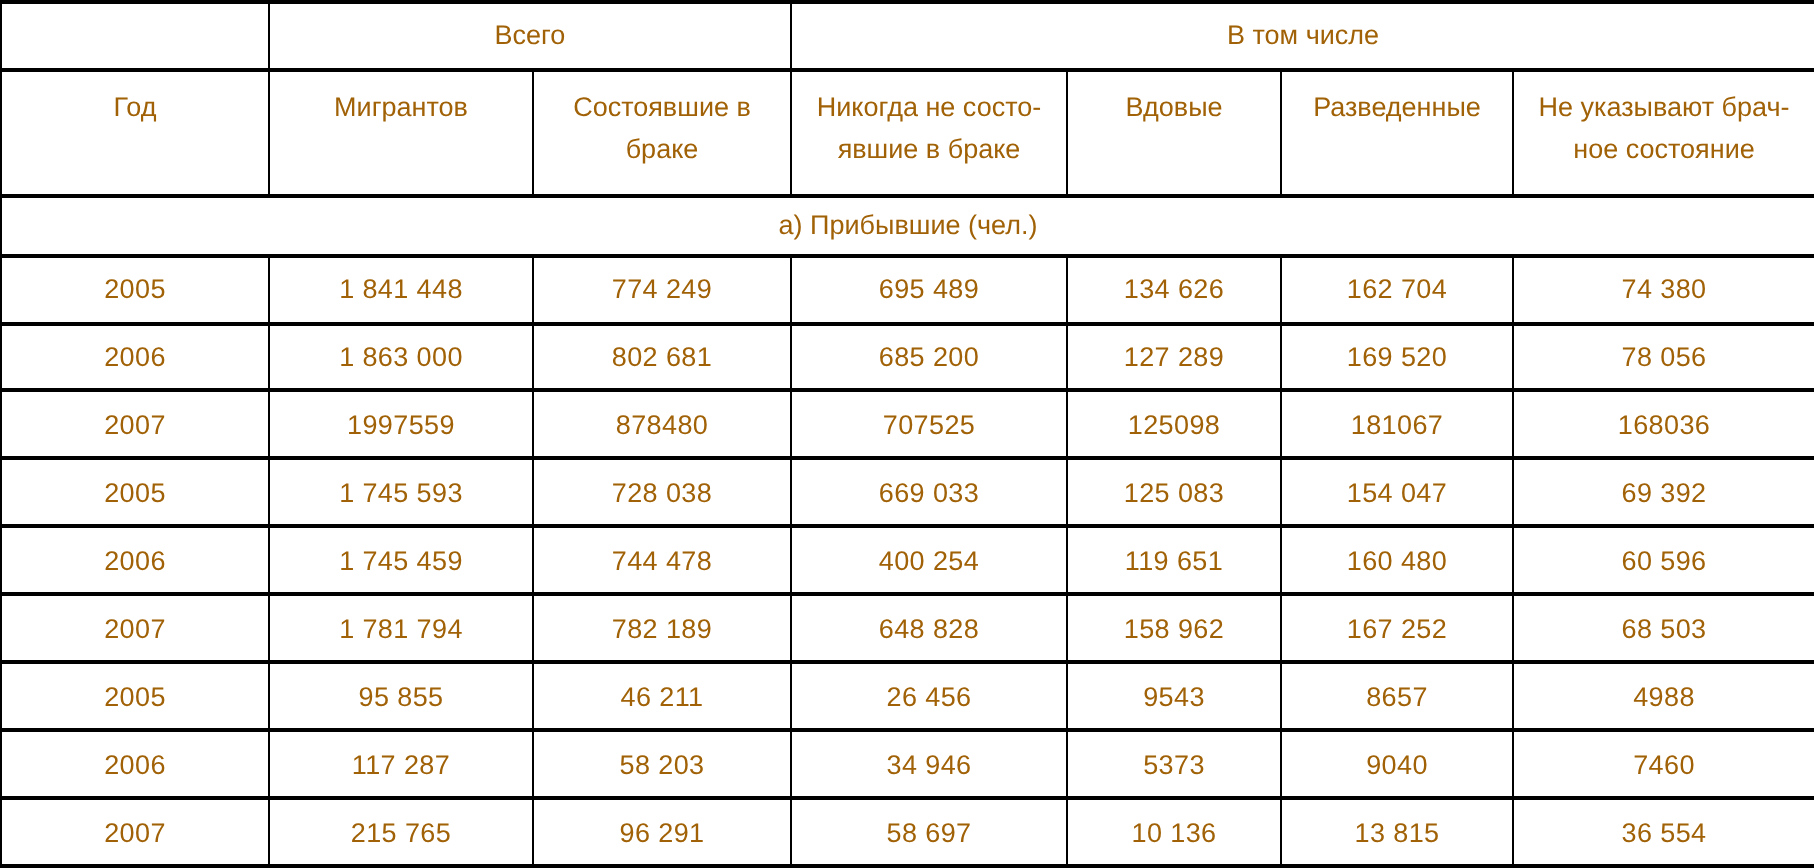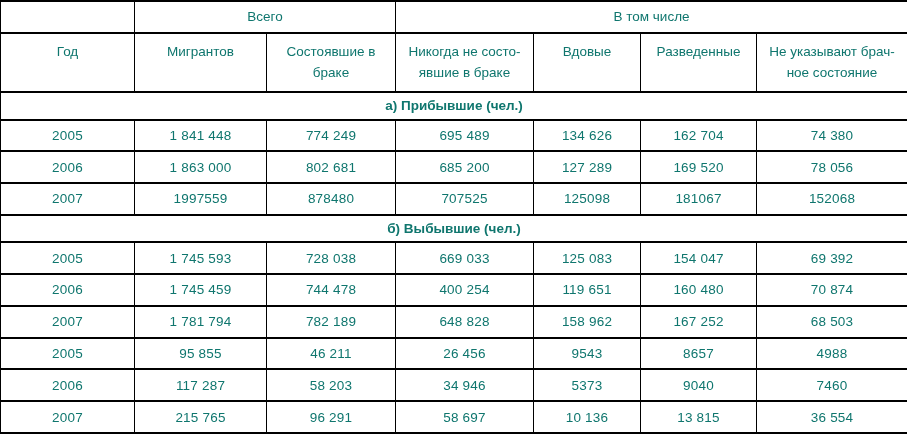--- a/index.html
+++ b/index.html
@@ -5,21 +5,21 @@
   html, body {
     margin: 0;
     padding: 0;
     background: #ffffff;
   }
   .table-wrap {
     width: 907px;
     height: 434px;
     background: #ffffff;
     font-family: "Liberation Sans", sans-serif;
-    color: #0f766e;
+    color: #a16207;
   }
   table.migr {
     width: 907px;
     height: 434px;
     border-collapse: collapse;
     table-layout: fixed;
     border-top: 2px solid #000;
     border-bottom: 2px solid #000;
     border-left: 1px solid #000;
     border-right: 1px solid #000;
@@ -37,21 +37,21 @@
   tr.group-row { height: 30px; }
   tr.group-row td { vertical-align: middle; }
   tr.colhead-row { height: 56px; }
   tr.colhead-row td {
     vertical-align: top;
     padding-top: 7px;
     line-height: 21px;
     white-space: pre-line;
   }
   tr.section-row { height: 26px; }
-  tr.section-row td { vertical-align: middle; font-weight: bold; }
+  tr.section-row td { vertical-align: middle; }
   tr.data-row { height: 30px; }
   tr.data-row td { vertical-align: middle; letter-spacing: 0.2px; }
 </style>
 </head>
 <body>
 
 <div class="table-wrap">
   <table class="migr">
     <colgroup>
       <col style="width:134px">
@@ -104,43 +104,40 @@
       <td>169 520</td>
       <td>78 056</td>
     </tr>
     <tr class="data-row">
       <td>2007</td>
       <td>1997559</td>
       <td>878480</td>
       <td>707525</td>
       <td>125098</td>
       <td>181067</td>
-      <td>152068</td>
+      <td>168036</td>
     </tr>
 
-    <tr class="section-row">
-      <td colspan="7">б) Выбывшие (чел.)</td>
-    </tr>
     <tr class="data-row">
       <td>2005</td>
       <td>1 745 593</td>
       <td>728 038</td>
       <td>669 033</td>
       <td>125 083</td>
       <td>154 047</td>
       <td>69 392</td>
     </tr>
     <tr class="data-row">
       <td>2006</td>
       <td>1 745 459</td>
       <td>744 478</td>
       <td>400 254</td>
       <td>119 651</td>
       <td>160 480</td>
-      <td>70 874</td>
+      <td>60 596</td>
     </tr>
     <tr class="data-row">
       <td>2007</td>
       <td>1 781 794</td>
       <td>782 189</td>
       <td>648 828</td>
       <td>158 962</td>
       <td>167 252</td>
       <td>68 503</td>
     </tr>

